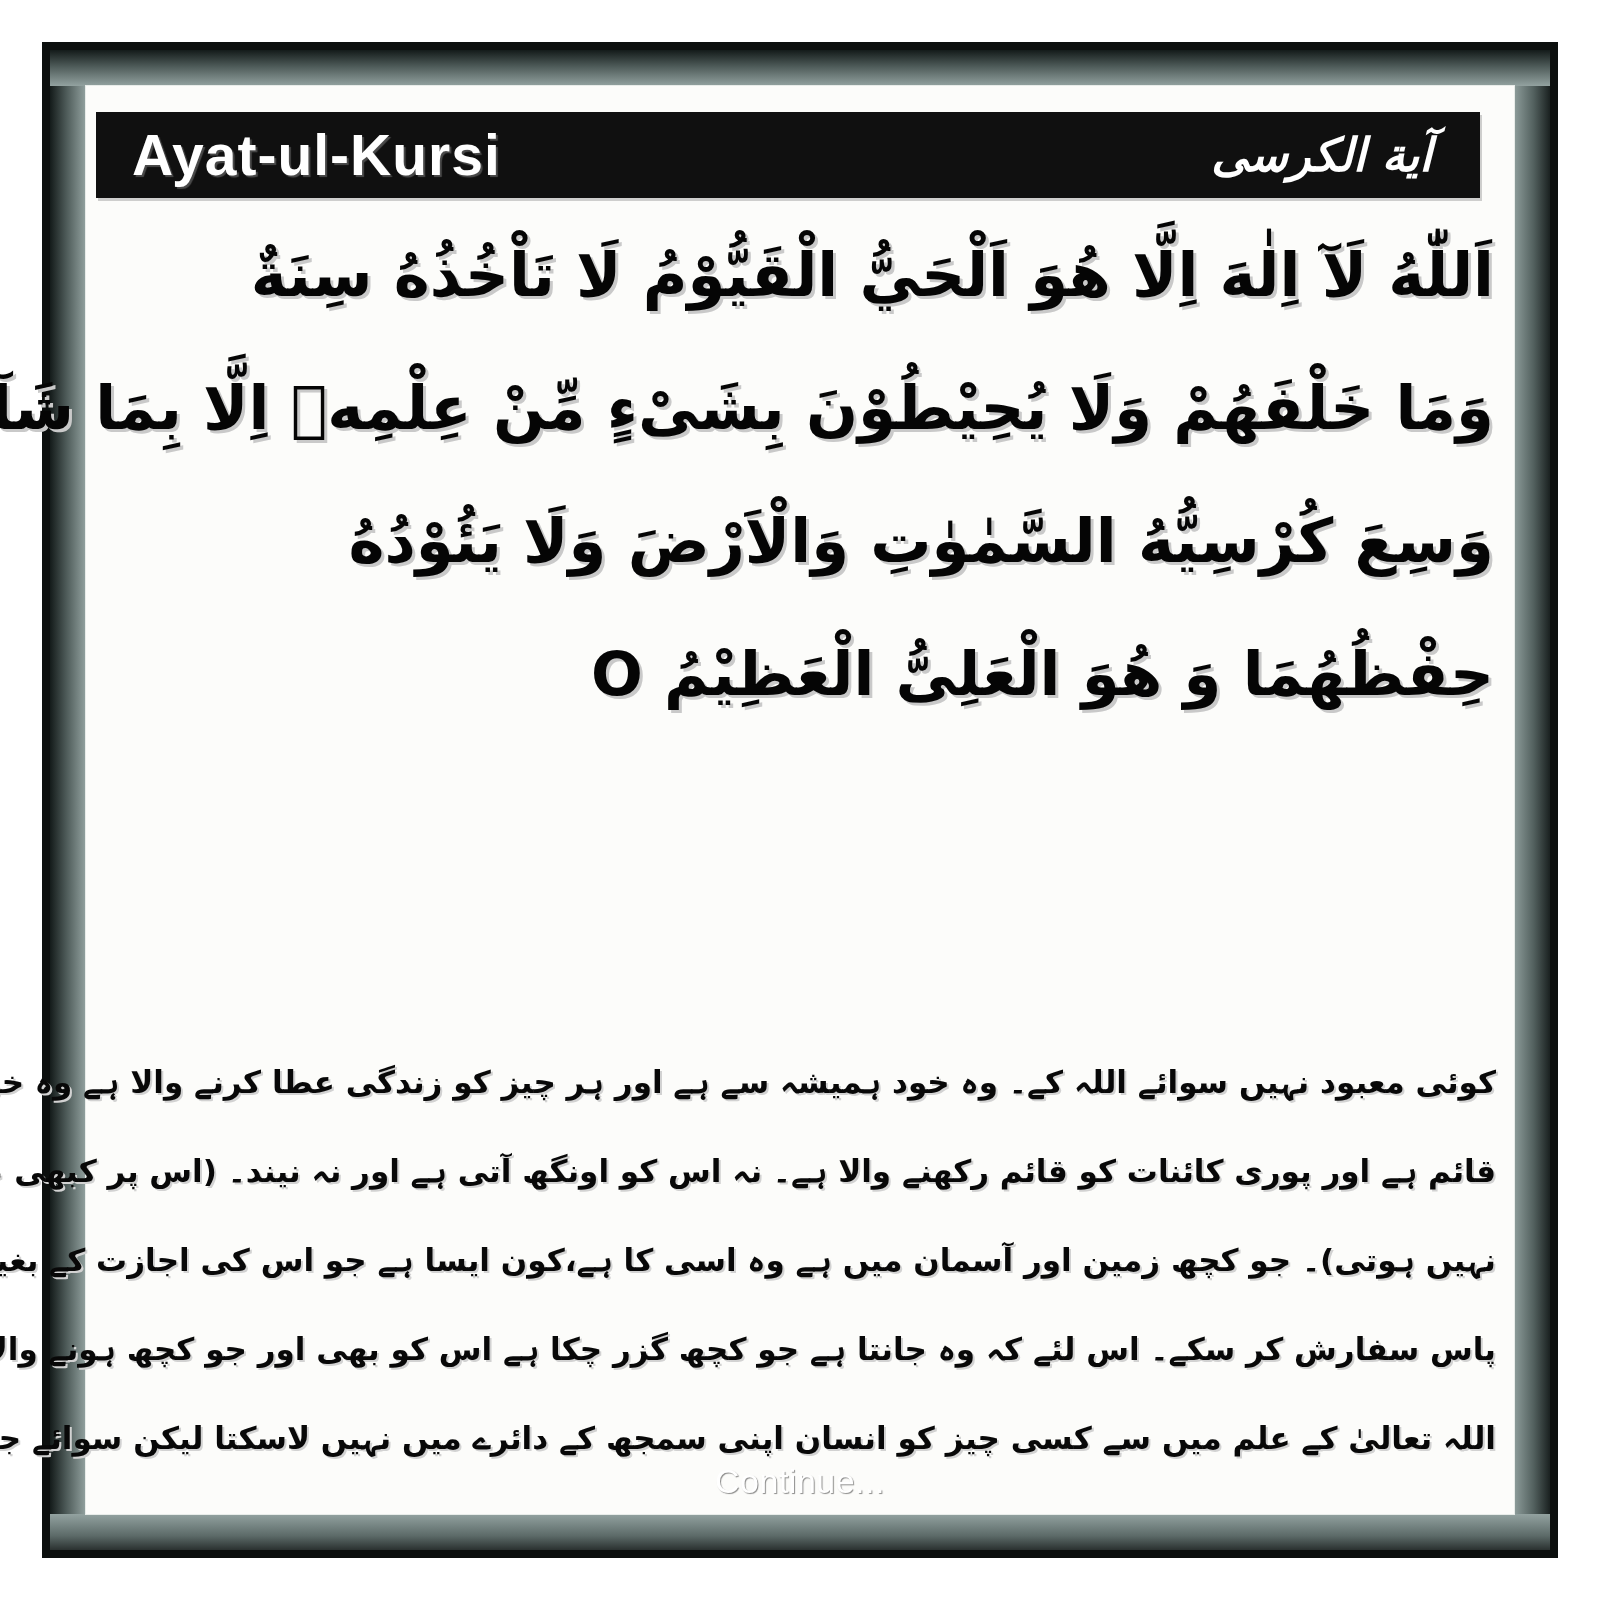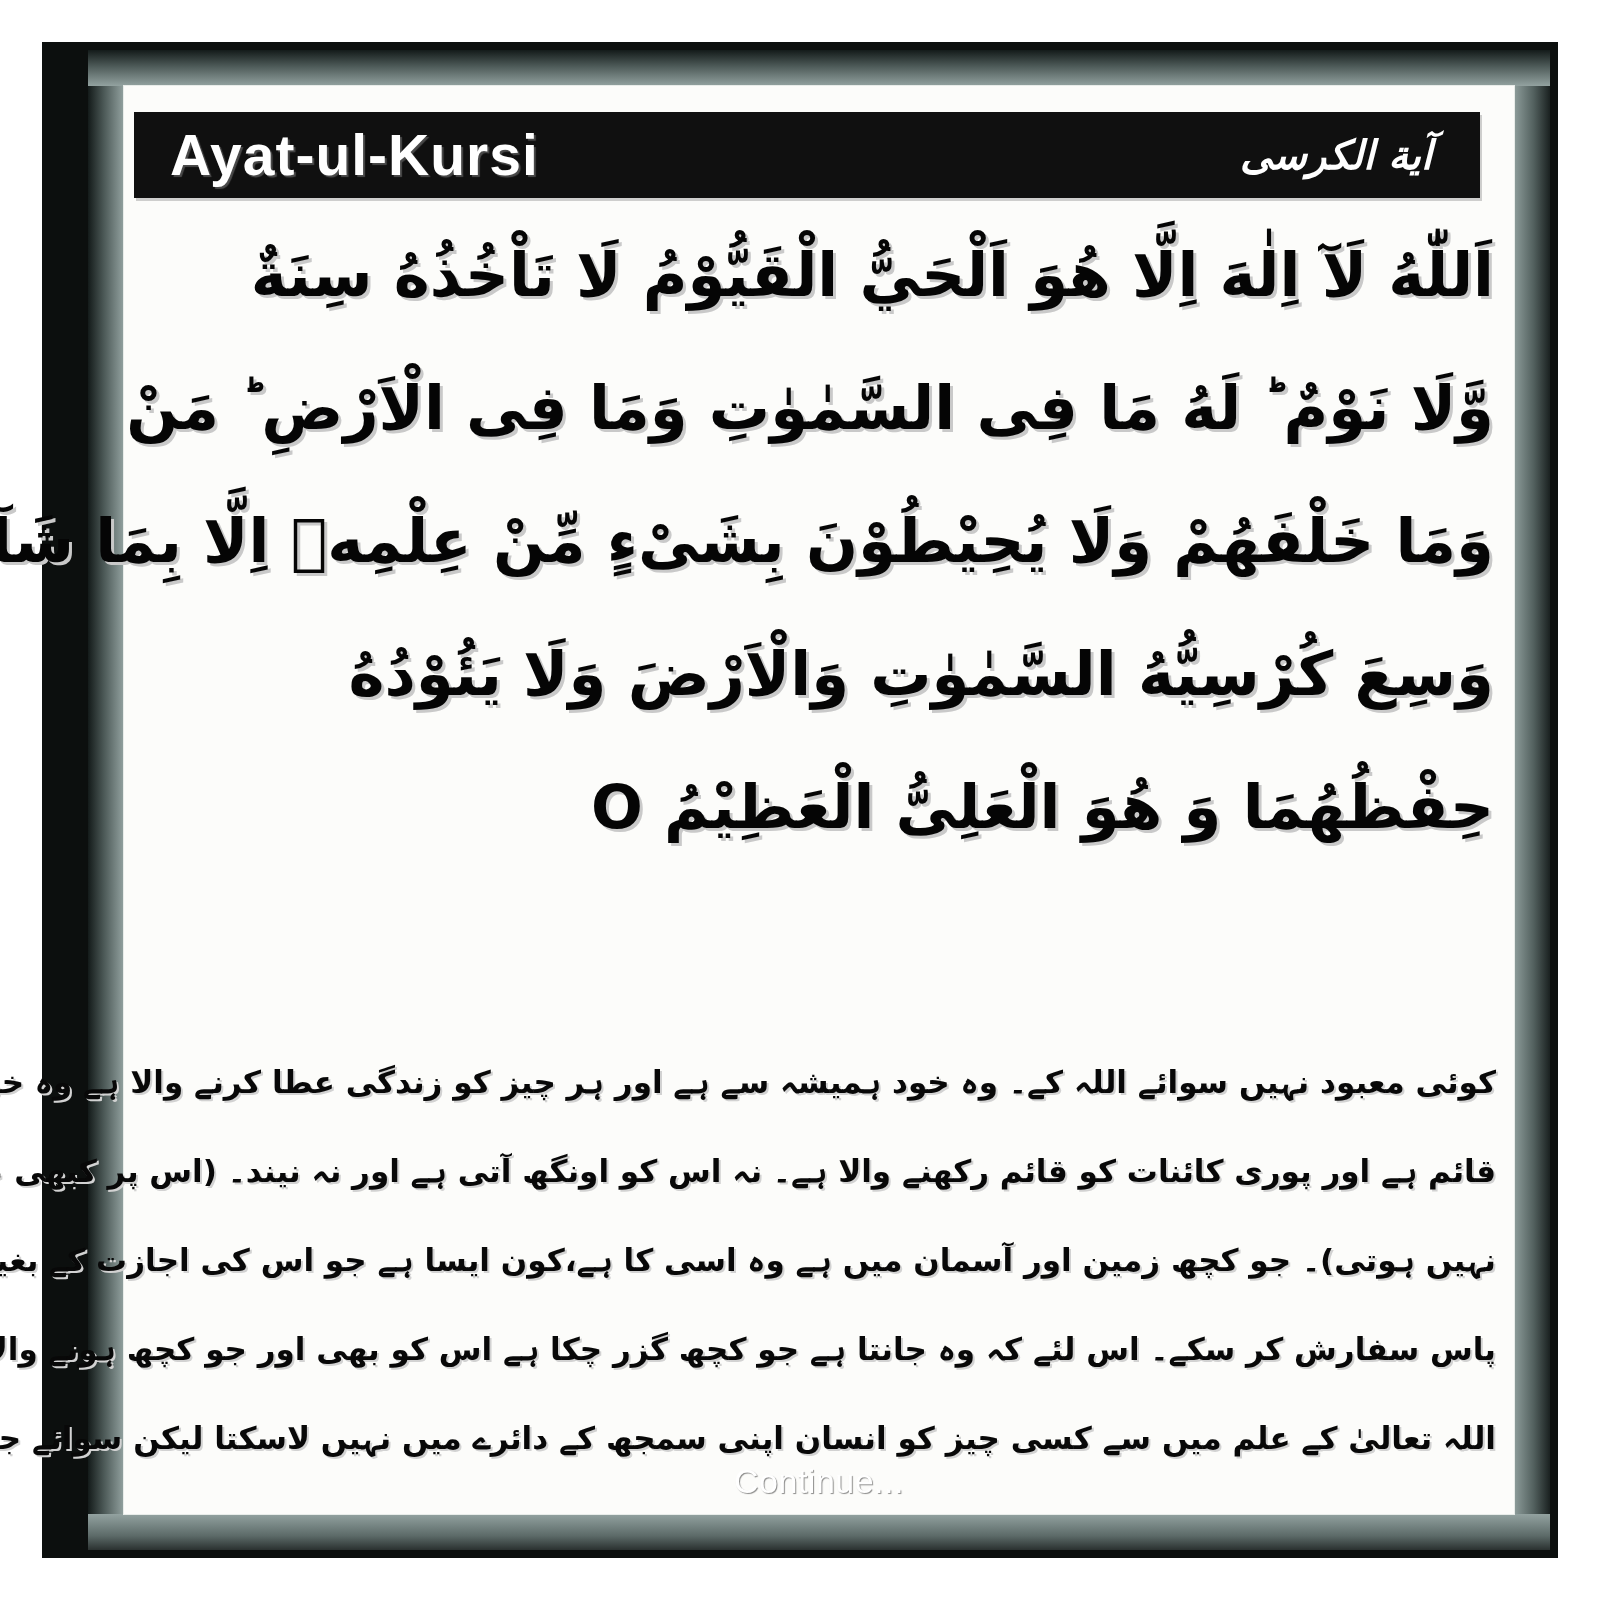--- a/index.html
+++ b/index.html
@@ -8,21 +8,20 @@
     font-family:"Liberation Sans",sans-serif;overflow:hidden;
   }
   
   .black-box{
     position:absolute;left:42px;top:42px;right:42px;bottom:42px;
     background:#0c0f0e;
   }
   .gray-box{
     position:absolute;left:8px;top:8px;right:8px;bottom:8px;
     background:#0369a1;
-    margin-left:38px;
   }
   .strip{position:absolute;}
   .strip-top{left:0;right:0;top:0;height:36px;
     background:linear-gradient(to bottom,#141b1a 0%,#4d5a58 45%,#93a2a0 100%);}
   .strip-bottom{left:0;right:0;bottom:0;height:36px;
     background:linear-gradient(to top,#2a3130 0%,#5d6b69 40%,#93a2a0 100%);}
   .strip-left{left:0;top:36px;bottom:36px;width:36px;
     background:linear-gradient(to right,#141b1a 0%,#4d5a58 45%,#93a2a0 100%);}
   .strip-right{right:0;top:36px;bottom:36px;width:36px;
     background:linear-gradient(to left,#1a2120 0%,#52605e 45%,#8e9d9b 100%);}
@@ -45,21 +44,21 @@
     box-shadow:2px 3px 0 rgba(120,120,120,.35);
     display:flex;align-items:center;justify-content:space-between;
   }
   .title-en{
     color:#ffffff;font-weight:bold;font-size:57px;
     padding-left:36px;letter-spacing:1px;
     text-shadow:2px 2px 1px #4a4a4a;
     font-family:"Liberation Sans",sans-serif;
   }
   .title-ar{
-    color:#ffffff;font-size:40px;font-weight:bold;font-style:italic;
+    color:#ffffff;font-size:46px;font-weight:bold;font-style:italic;
     padding-right:48px;direction:rtl;
     font-family:"DejaVu Sans",sans-serif;
   }
   
   .verse{
     position:absolute;left:20px;right:20px;top:122px;
     direction:rtl;text-align:right;
     font-family:"DejaVu Sans",sans-serif;
     font-weight:bold;color:#050505;
     font-size:61px;
@@ -93,21 +92,20 @@
 
     <div class="content">
 
       <div class="header-bar">
         <span class="title-en">Ayat-ul-Kursi</span>
         <span class="title-ar">آية الكرسى</span>
       </div>
 
       <div class="verse">
         <div class="verse-line">اَللّٰهُ لَآ اِلٰهَ اِلَّا هُوَ اَلْحَيُّ الْقَيُّوْمُ لَا تَاْخُذُهُ سِنَةٌ</div>
-        <div class="verse-line">وَّلَا نَوْمٌ ؕ لَهُ مَا فِى السَّمٰوٰتِ وَمَا فِى الْاَرْضِ ؕ مَنْ</div>
         <div class="verse-line">وَمَا خَلْفَهُمْ وَلَا يُحِيْطُوْنَ بِشَىْءٍ مِّنْ عِلْمِهٖ اِلَّا بِمَا شَآءَ</div>
         <div class="verse-line">وَسِعَ كُرْسِيُّهُ السَّمٰوٰتِ وَالْاَرْضَ وَلَا يَئُوْدُهُ</div>
         <div class="verse-line">حِفْظُهُمَا وَ هُوَ الْعَلِىُّ الْعَظِيْمُ O</div>
       </div>
 
       <div class="urdu">
         <div class="urdu-line">کوئی معبود نہیں سوائے اللہ کے۔ وہ خود ہمیشہ سے ہے اور ہر چیز کو زندگی عطا کرنے والا ہے وہ خود ہمیشہ سے</div>
         <div class="urdu-line">قائم ہے اور پوری کائنات کو قائم رکھنے والا ہے۔ نہ اس کو اونگھ آتی ہے اور نہ نیند۔ (اس پر کبھی غفلت طاری</div>
         <div class="urdu-line">نہیں ہوتی)۔ جو کچھ زمین اور آسمان میں ہے وہ اسی کا ہے،کون ایسا ہے جو اس کی اجازت کے بغیر اس کے</div>
         <div class="urdu-line">پاس سفارش کر سکے۔ اس لئے کہ وہ جانتا ہے جو کچھ گزر چکا ہے اس کو بھی اور جو کچھ ہونے والا ہے اس کو بھی</div>

